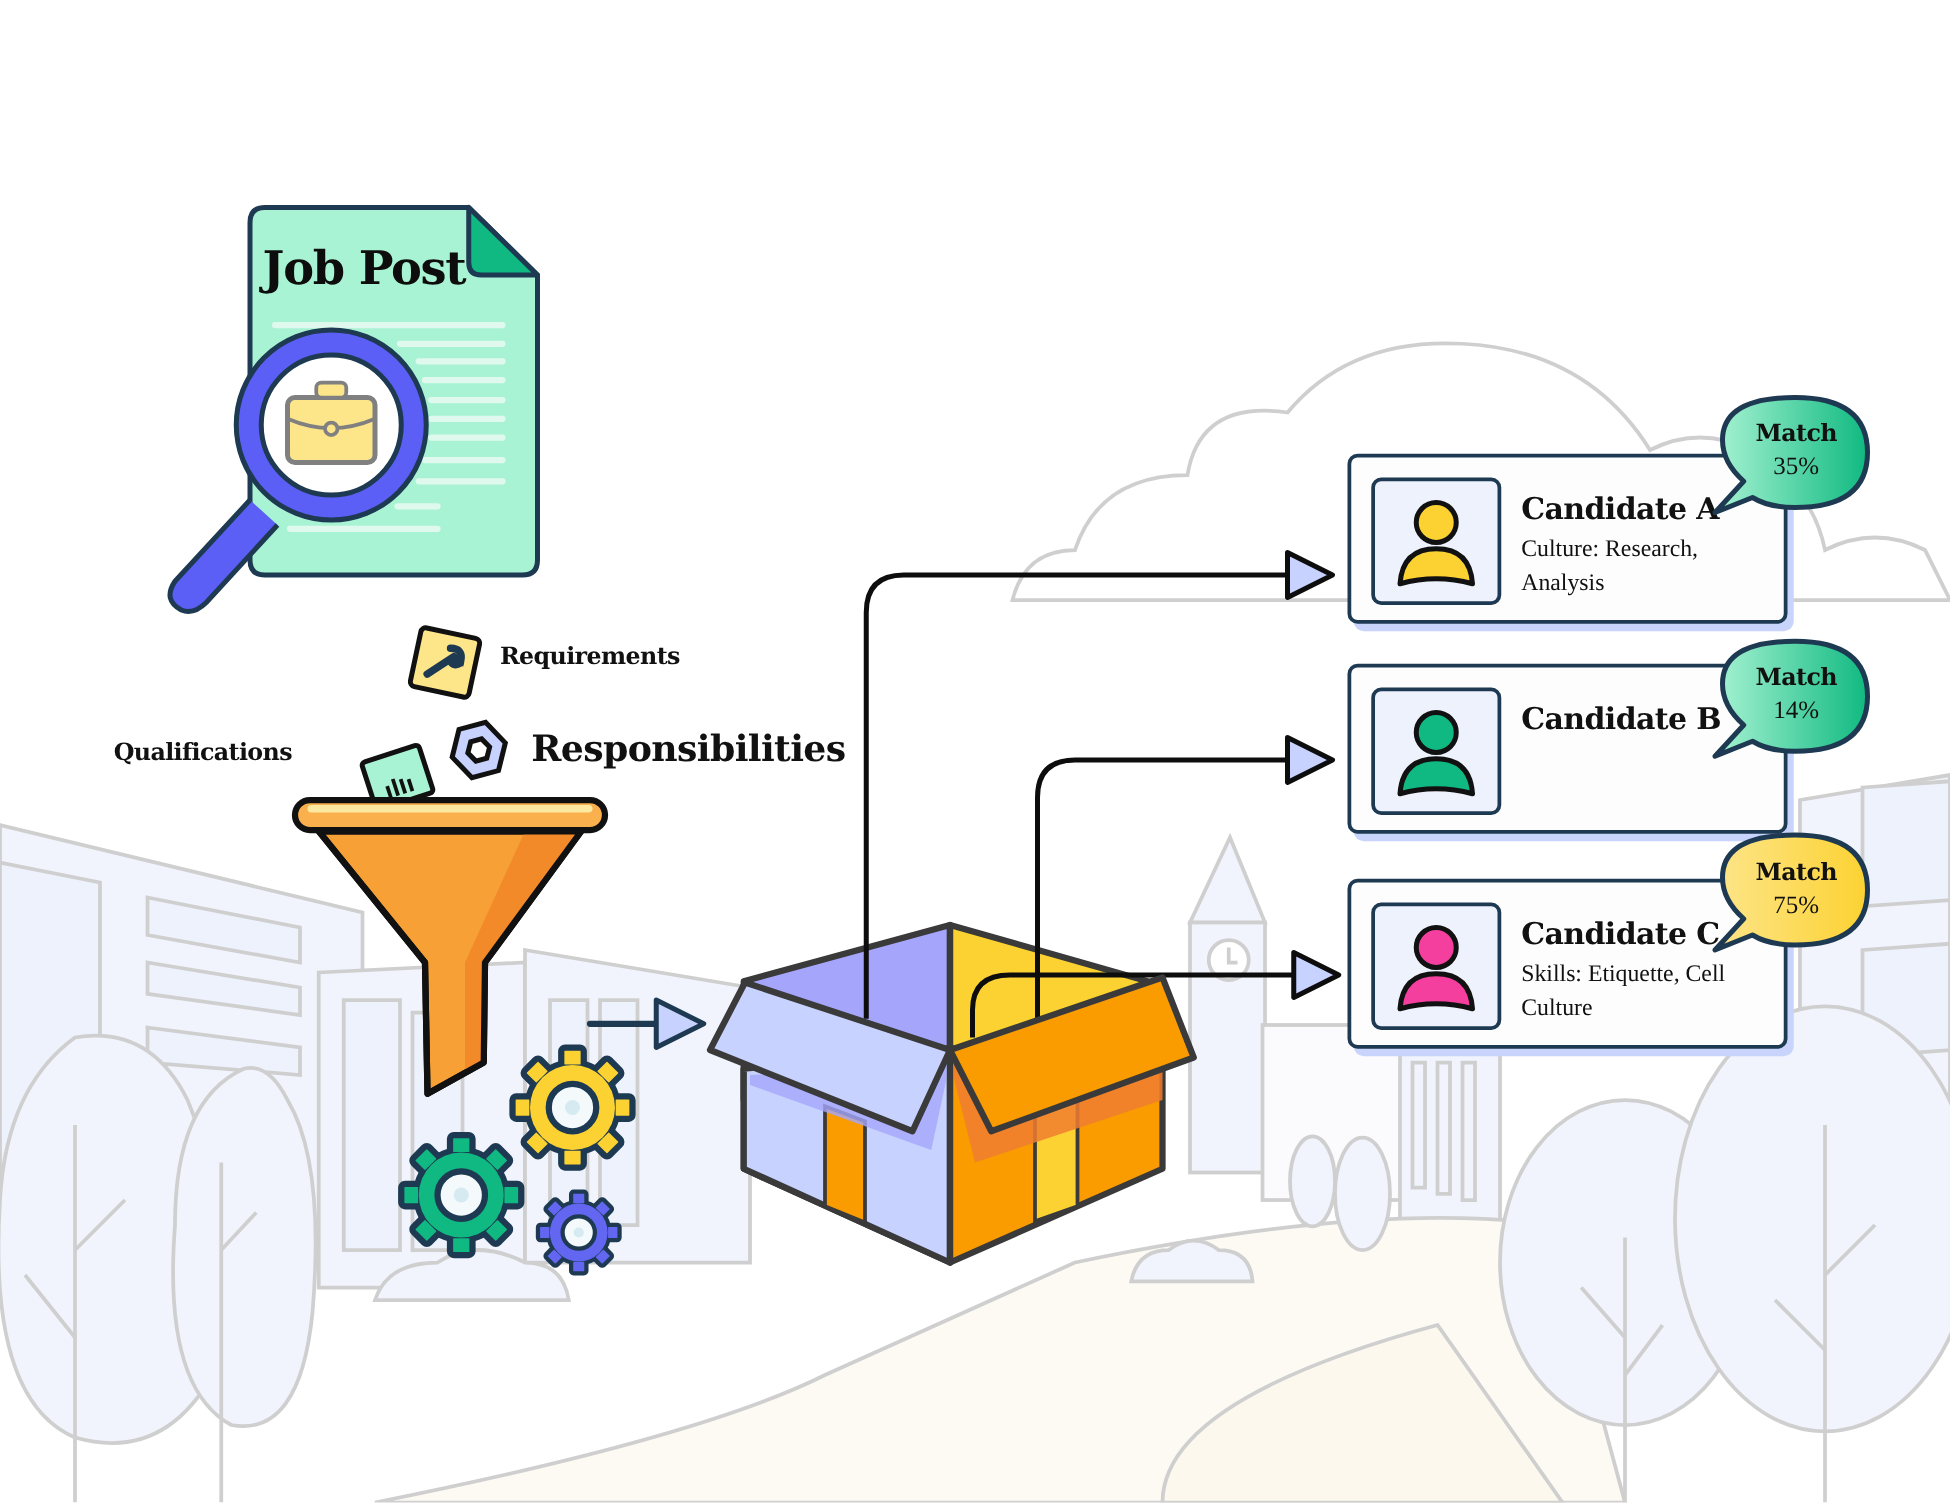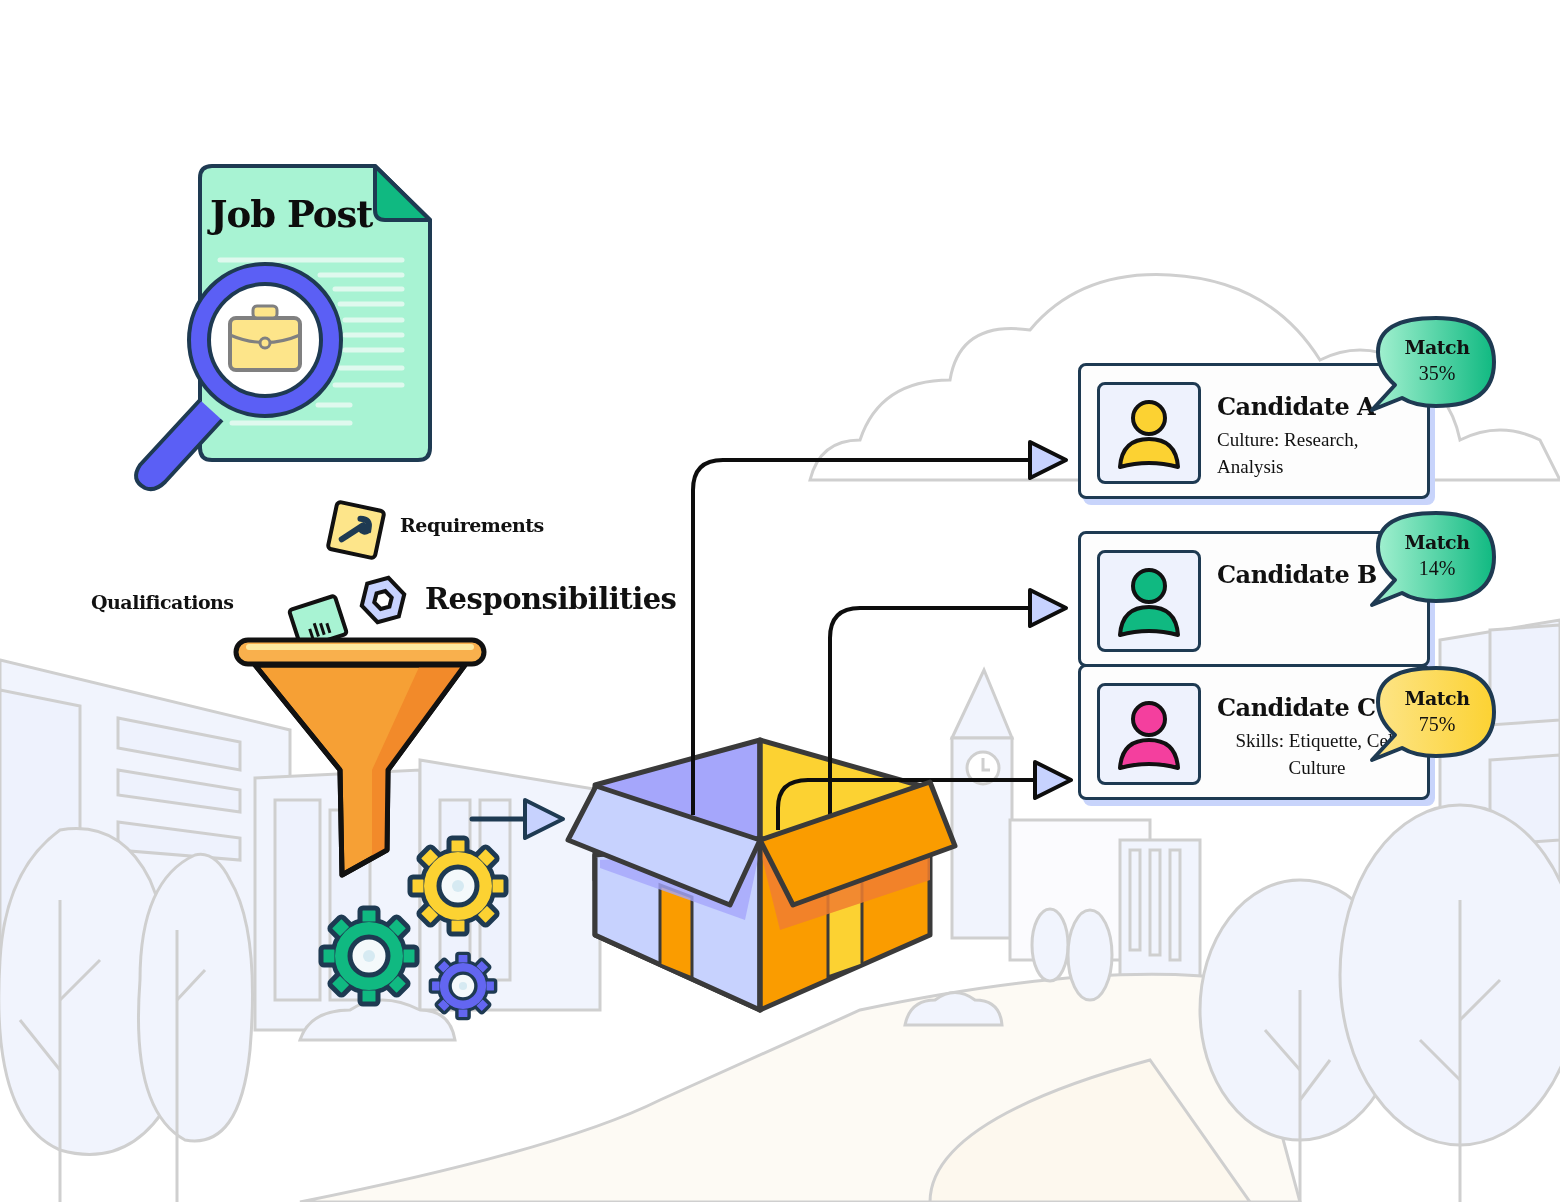--- a/index.html
+++ b/index.html
@@ -216,21 +216,21 @@
 <div class="card" style="top:531px;">
   <div class="avatar-box">
     <svg width="98" height="96" viewBox="0 0 98 96">
       <circle cx="49" cy="33" r="16" fill="#10b981" stroke="#111" stroke-width="4"></circle>
       <path d="M20 82 Q22 54 49 54 Q76 54 78 82 Q49 74 20 82 Z" fill="#10b981" stroke="#111" stroke-width="4" stroke-linejoin="round"></path>
     </svg>
   </div>
   <div class="cname">Candidate B</div>
 </div>
 
-<div class="card" style="top:664px;text-align:center;">
+<div class="card" style="top:703px;">
   <div class="avatar-box">
     <svg width="98" height="96" viewBox="0 0 98 96">
       <circle cx="49" cy="33" r="16" fill="#f43f9e" stroke="#111" stroke-width="4"></circle>
       <path d="M20 82 Q22 54 49 54 Q76 54 78 82 Q49 74 20 82 Z" fill="#f43f9e" stroke="#111" stroke-width="4" stroke-linejoin="round"></path>
     </svg>
   </div>
   <div class="cname">Candidate C</div>
   <div class="skills">Skills: Etiquette, Cell Culture</div>
 </div>
 

